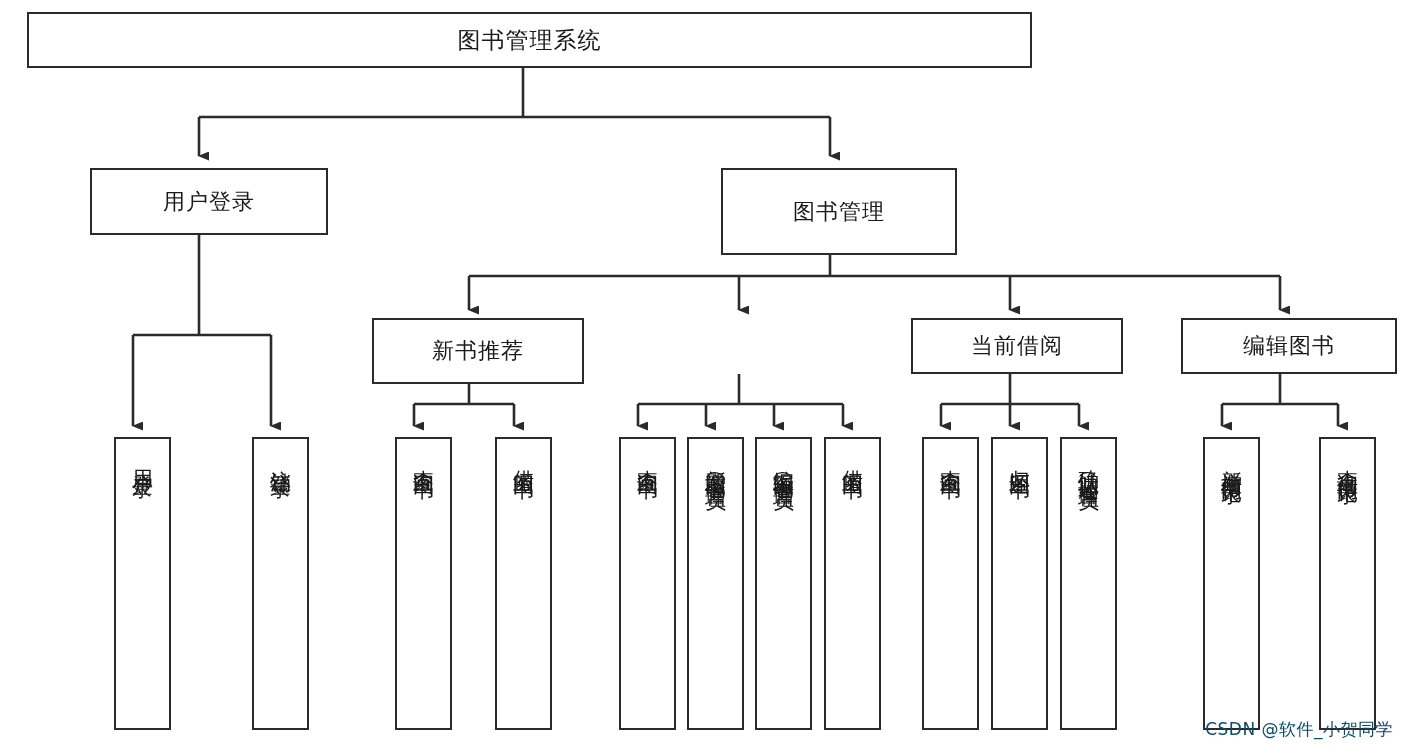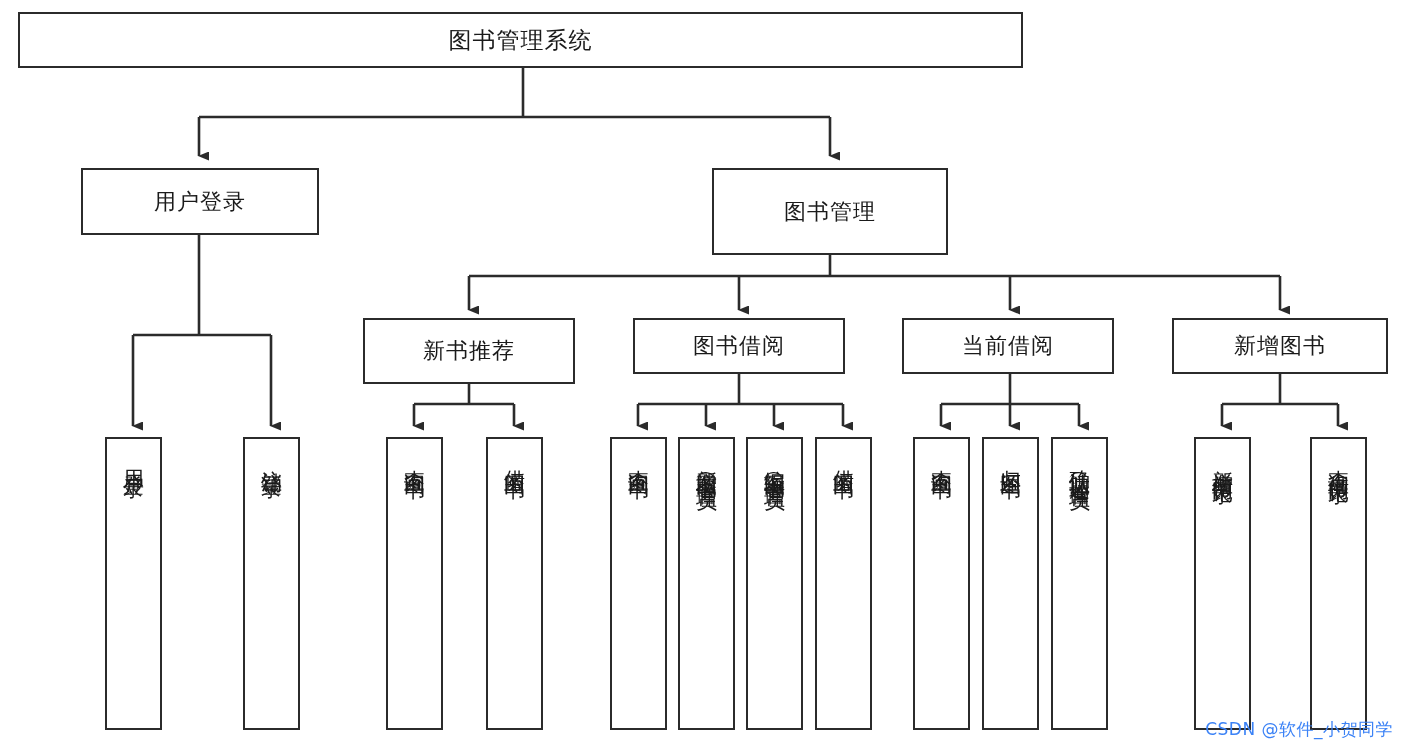--- a/index.html
+++ b/index.html
@@ -28,20 +28,21 @@
   }
   .node {
     position: absolute;
     box-sizing: border-box;
     border: 2px solid #2b2b2b;
     background: #ffffff;
     display: flex;
     align-items: center;
     justify-content: center;
     color: #1a1a1a;
+    margin-left: 9px;
   }
   .node.horizontal {
     font-size: 22px;
     line-height: 1.25;
     letter-spacing: 1px;
     white-space: nowrap;
   }
   .node.vertical {
     padding: 14px 2px;
     align-items: flex-start;
@@ -57,21 +58,21 @@
     color: #1a1a1a;
   }
   #root-node {
     font-size: 23px;
   }
   #watermark {
     position: absolute;
     right: 12px;
     bottom: 6px;
     font-size: 17px;
-    color: #3b82f6;
+    color: #0c4a6e;
     letter-spacing: 0.5px;
     white-space: nowrap;
     user-select: none;
   }
 </style>
 </head>
 <body>
 
 <div id="diagram-root">
 
@@ -124,23 +125,22 @@
       <path d="M 1338 404 L 1338 426" marker-end="url(#arrowhead)"></path>
     </g>
   </svg>
 
   <div class="node horizontal" id="root-node" style="left:18px; top:12px; width:1005px; height:56px;">图书管理系统</div>
 
   <div class="node horizontal" style="left:81px; top:168px; width:238px; height:67px;">用户登录</div>
   <div class="node horizontal" style="left:712px; top:168px; width:236px; height:87px;">图书管理</div>
 
   <div class="node horizontal" style="left:363px; top:318px; width:212px; height:66px;">新书推荐</div>
-  <div class="node horizontal" style="left:633px; top:318px; width:212px; height:56px;">图书借阅</div>
   <div class="node horizontal" style="left:902px; top:318px; width:212px; height:56px;">当前借阅</div>
-  <div class="node horizontal" style="left:1172px; top:318px; width:216px; height:56px;">新增图书</div>
+  <div class="node horizontal" style="left:1172px; top:318px; width:216px; height:56px;">编辑图书</div>
 
   <div class="node vertical" style="left:105px; top:437px; width:57px; height:293px;">
     <span class="vtext">用户登录</span>
   </div>
   <div class="node vertical" style="left:243px; top:437px; width:57px; height:293px;">
     <span class="vtext">注销登录</span>
   </div>
 
   <div class="node vertical" style="left:386px; top:437px; width:57px; height:293px;">
     <span class="vtext">查询图书</span>

